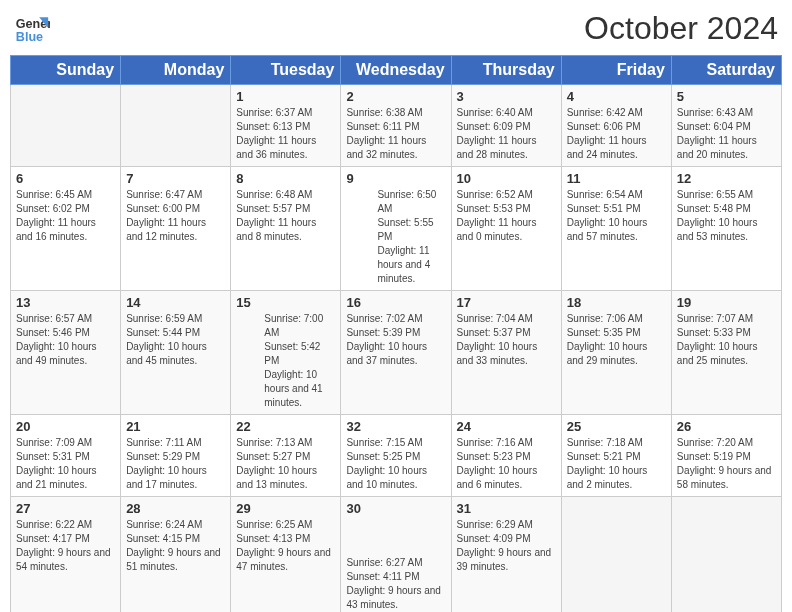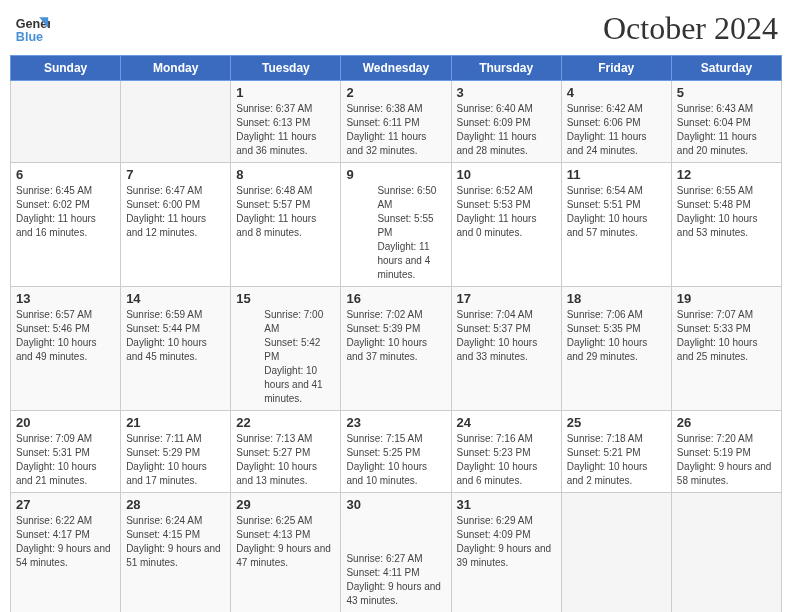--- a/index.html
+++ b/index.html
@@ -21,42 +21,41 @@
       display: flex;
       align-items: center;
       gap: 4px;
     }
     .logo-icon {
       width: 36px;
       height: 36px;
     }
     .title-block {
       text-align: right;
-      font-family: Liberation Serif, serif;
     }
     .month-title {
       font-size: 32px;
       font-weight: normal;
       color: #333;
     }
     .subtitle {
       font-size: 14px;
       color: #555;
     }
     table {
       width: 100%;
       border-collapse: collapse;
       font-size: 11px;
     }
     thead tr th {
       background-color: #3a6bbf;
       color: #fff;
-      text-align: center;
+      text-align: right;
       padding: 5px 6px;
-      font-size: 12px;
+      font-size: 16px;
       font-weight: bold;
       border: 1px solid #6a9be0;
     }
     tbody tr td {
       border: 1px solid #ccc;
       vertical-align: top;
       padding: 4px 5px;
       height: 80px;
       width: 14.28%;
       background: #fff;
@@ -243,21 +242,21 @@
 Sunset: 5:29 PM
 Daylight: 10 hours and 17 minutes.</div>
         </td>
         <td>
           <div class="day-number">22</div>
           <div class="day-info" style="white-space: pre-line;">Sunrise: 7:13 AM
 Sunset: 5:27 PM
 Daylight: 10 hours and 13 minutes.</div>
         </td>
         <td>
-          <div class="day-number">23</div>
+          <div class="day-number">32</div>
           <div class="day-info" style="white-space: pre-line;">Sunrise: 7:15 AM
 Sunset: 5:25 PM
 Daylight: 10 hours and 10 minutes.</div>
         </td>
         <td>
           <div class="day-number">24</div>
           <div class="day-info" style="white-space: pre-line;">Sunrise: 7:16 AM
 Sunset: 5:23 PM
 Daylight: 10 hours and 6 minutes.</div>
         </td>

